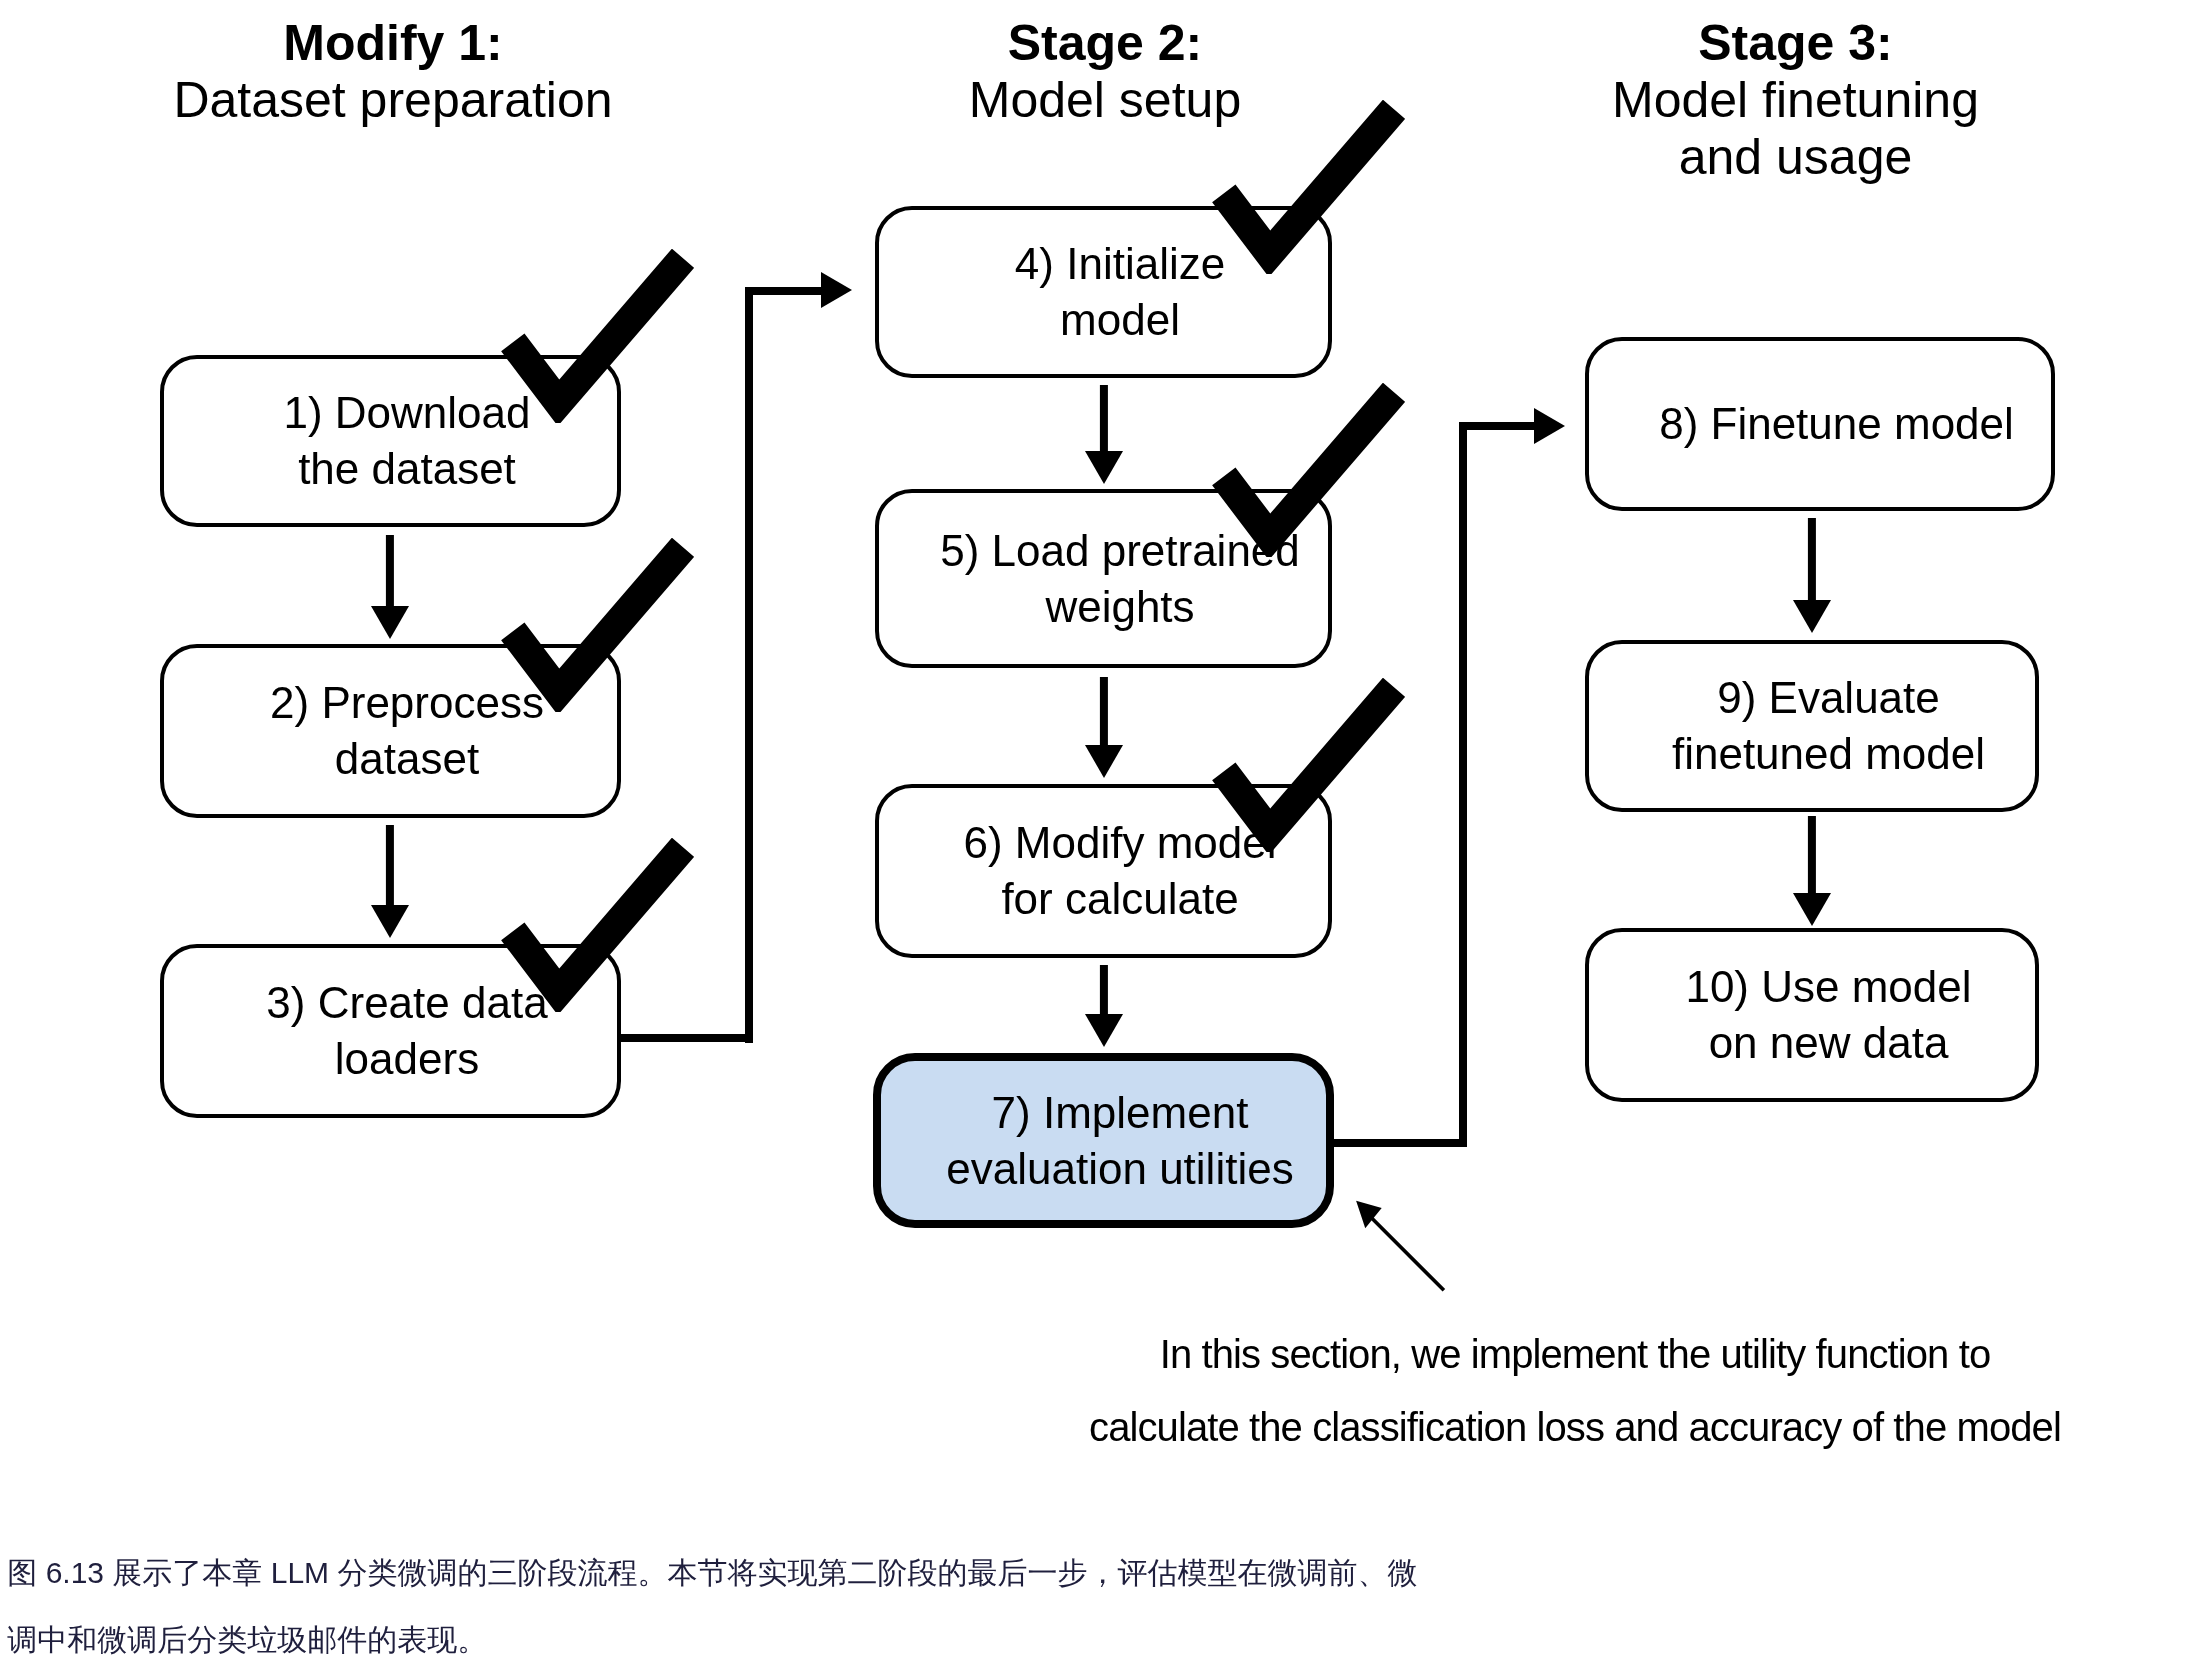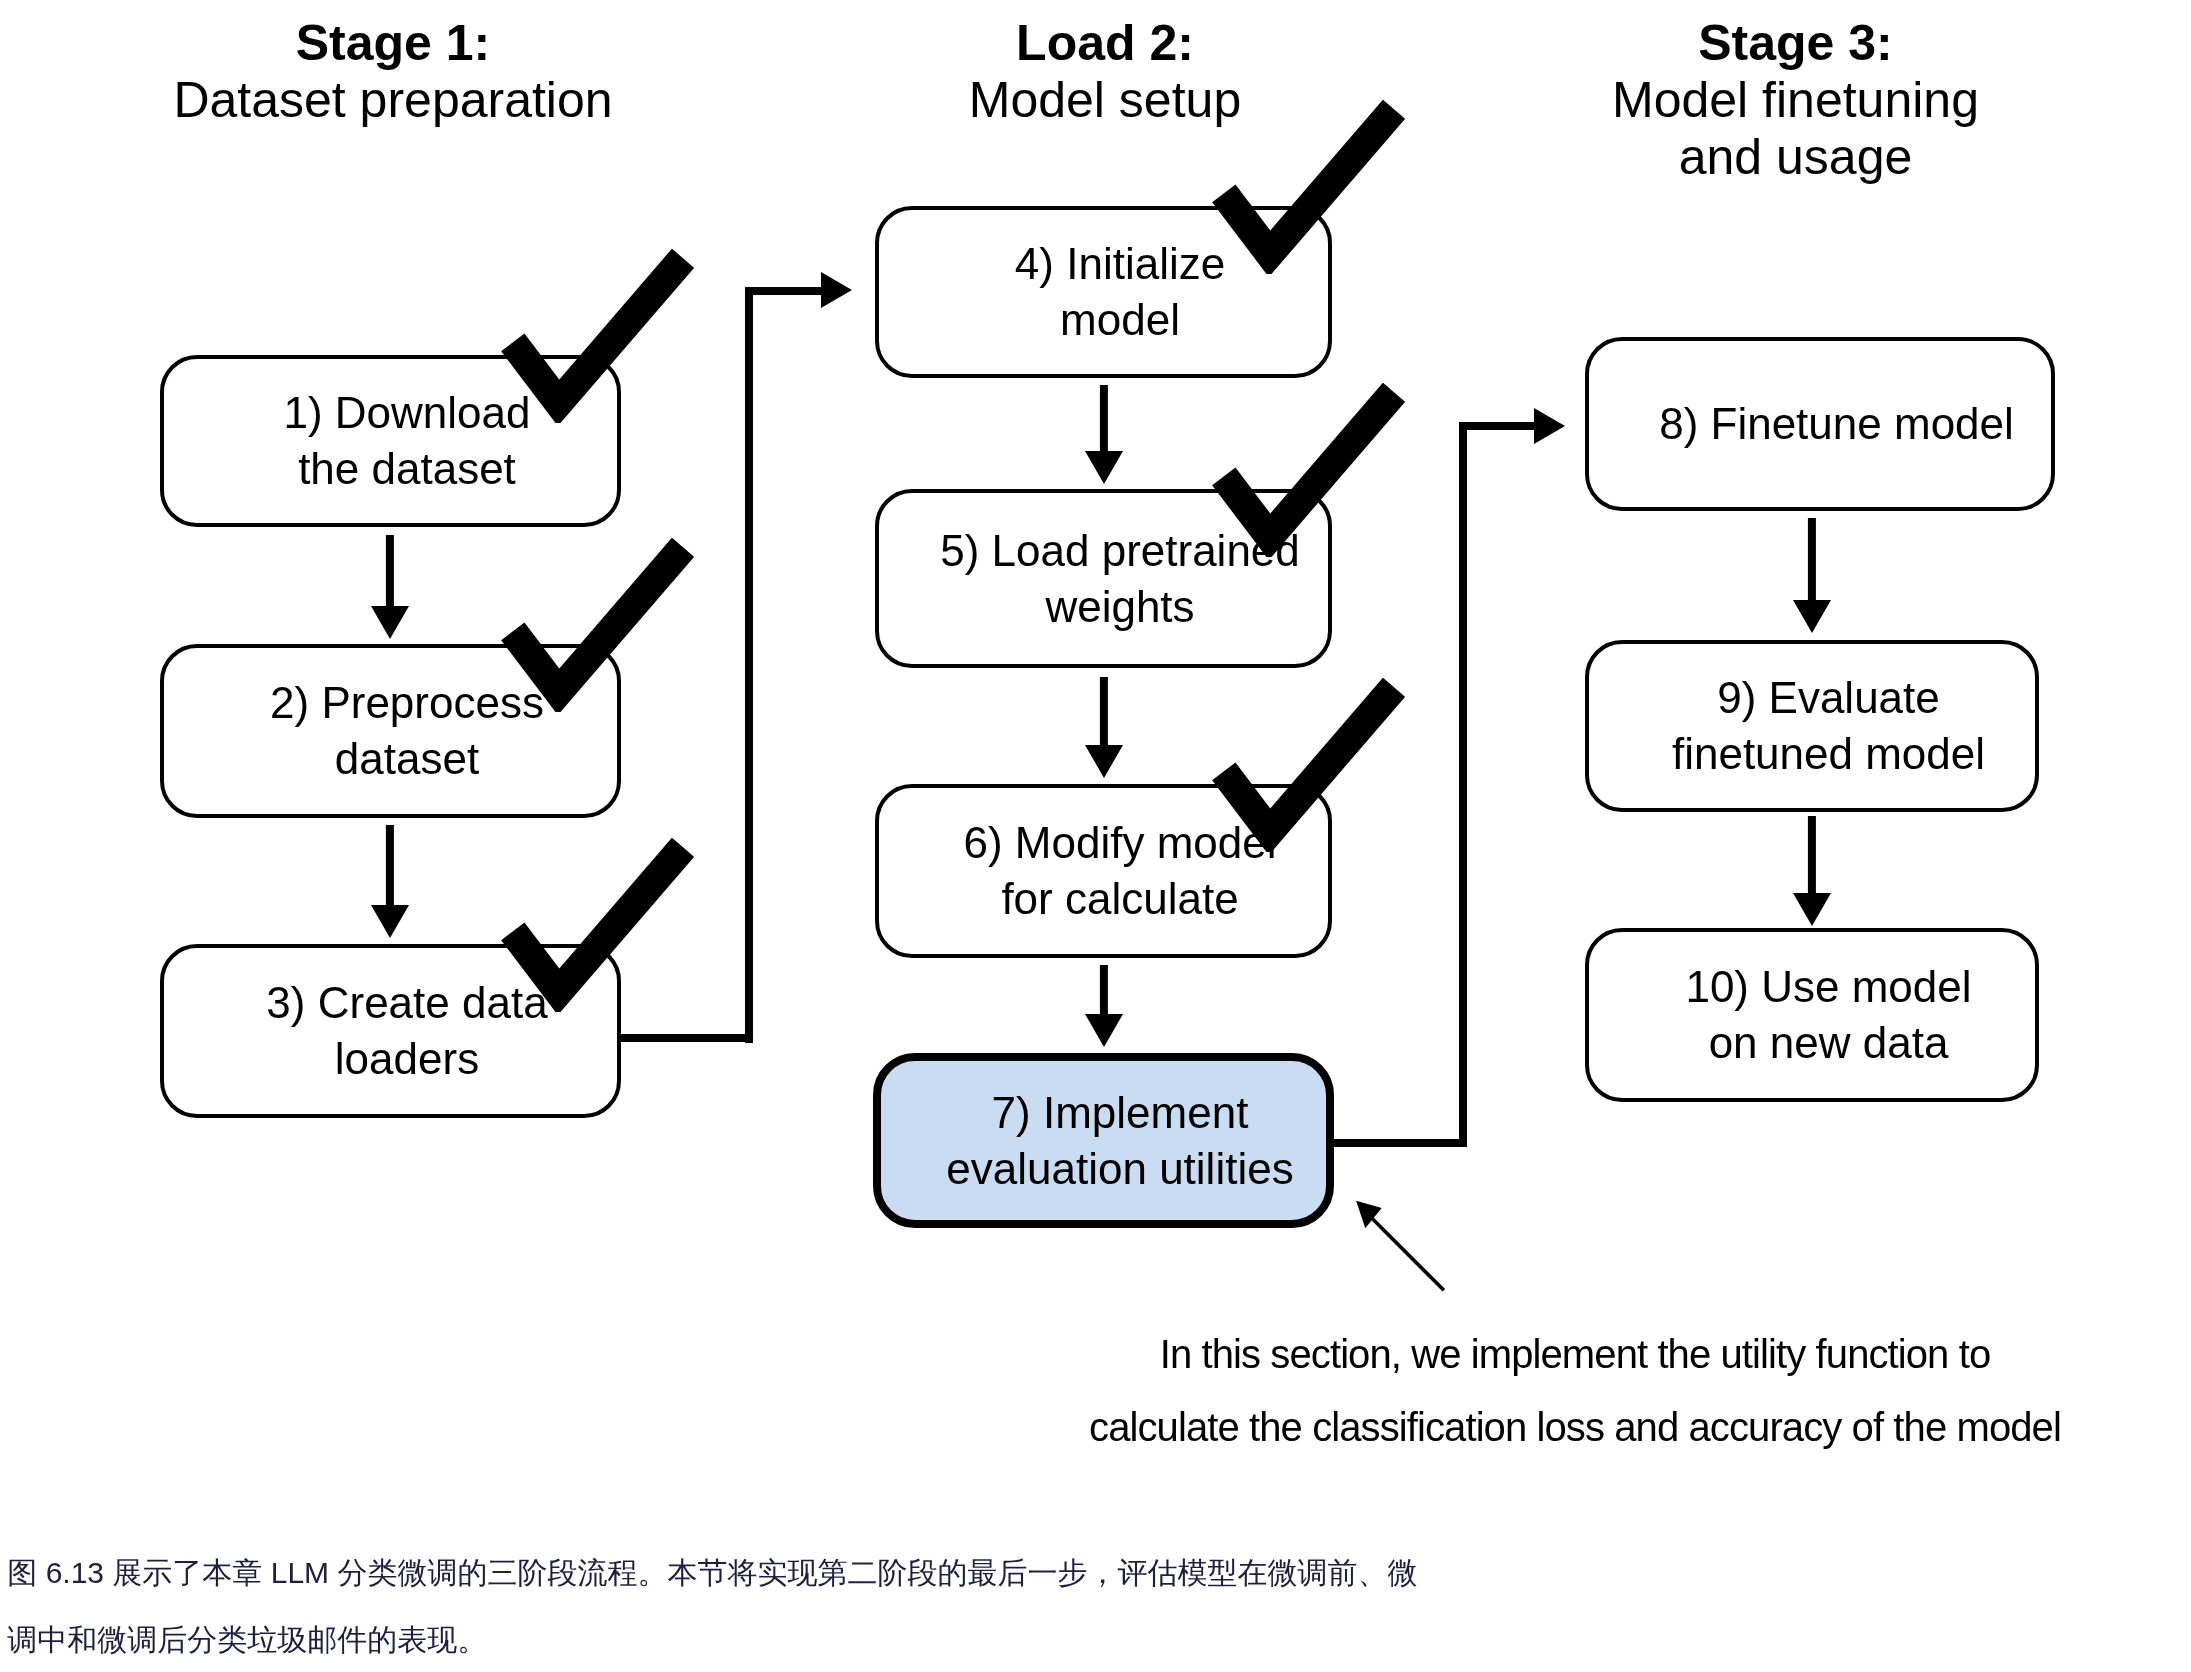--- a/index.html
+++ b/index.html
@@ -43,25 +43,25 @@
     font-family:"Liberation Sans",sans-serif;
   }
   .cap-line{white-space:nowrap;}
 </style>
 </head>
 <body>
 
 <div class="canvas">
 
   <div class="stage-header" style="left:119px;width:548px;">
-    <div class="stage-title">Stage 1:</div>
+    <div class="stage-title">Modify 1:</div>
     <div class="stage-sub">Dataset preparation</div>
   </div>
   <div class="stage-header" style="left:831px;width:548px;">
-    <div class="stage-title">Load 2:</div>
+    <div class="stage-title">Stage 2:</div>
     <div class="stage-sub">Model setup</div>
   </div>
   <div class="stage-header" style="left:1526px;width:539px;">
     <div class="stage-title">Stage 3:</div>
     <div class="stage-sub">Model finetuning</div>
     <div class="stage-sub">and usage</div>
   </div>
 
   <div class="fbox" style="left:160px;top:355px;width:461px;height:172px;">
     <span>1) Download</span>

